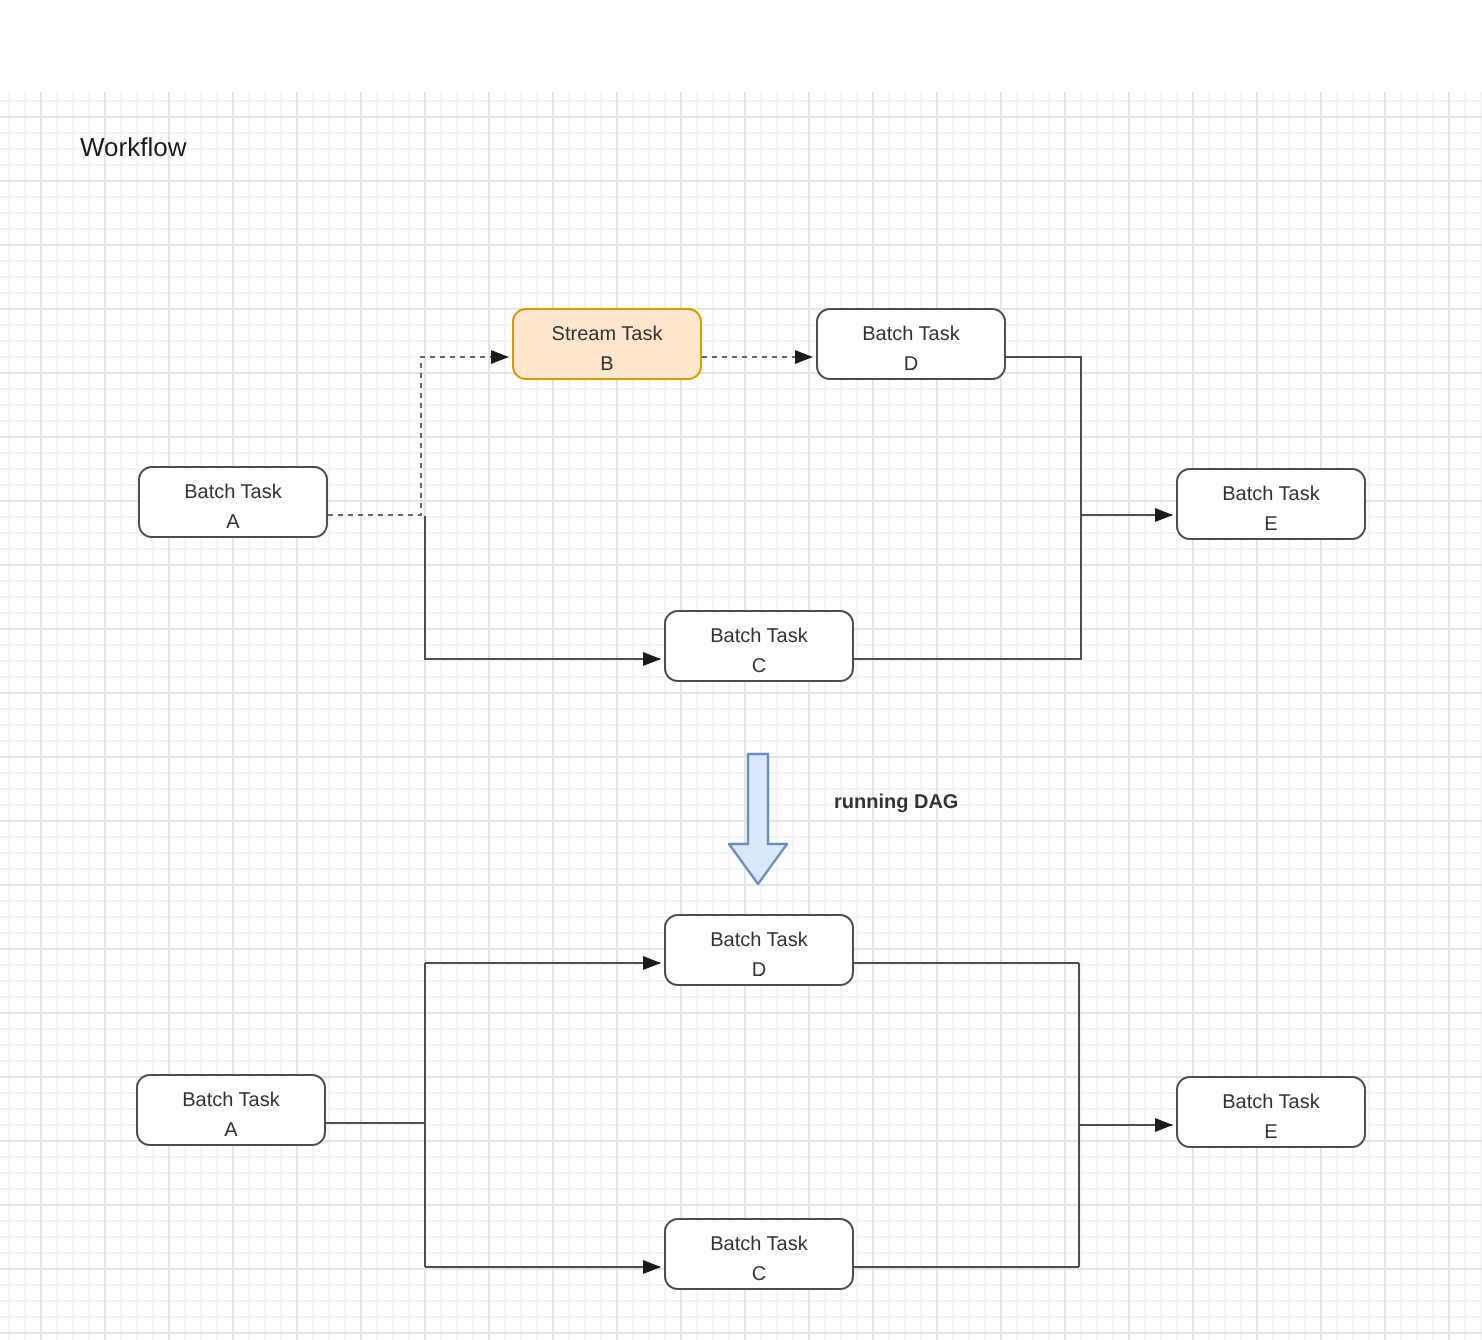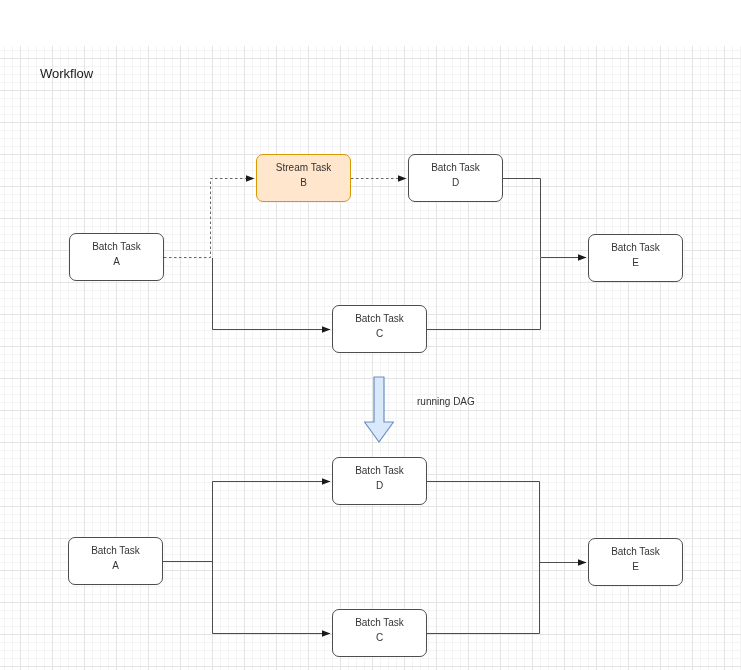--- a/index.html
+++ b/index.html
@@ -17,30 +17,30 @@
     background-size:32px 32px,32px 32px,8px 8px,8px 8px;
     background-position:20px 12px,20px 12px,4px 4px,4px 4px;
     margin-top:46px;
   }
   .page-title{
     position:absolute;left:40px;top:20px;
     font-size:13px;color:#1a1a1a;
   }
   .edges{position:absolute;left:0;top:0;pointer-events:none;}
   .node{
-    position:absolute;width:95px;height:48px;box-sizing:border-box;
+    position:absolute;width:95px;height:36px;box-sizing:border-box;
     background:#ffffff;border:1px solid #4d4d4d;border-radius:7px;
     text-align:center;color:#333333;font-size:10px;line-height:12px;
   }
   .node.stream{background:#ffe6cc;border-color:#d79b00;}
   .node .type{padding-top:7px;}
   .node .letter{margin-top:3px;}
   .transform-label{
     position:absolute;left:417px;top:350px;
-    font-size:10px;color:#333333;
+    font-size:10px;color:#333333;font-weight:bold;
   }
 </style>
 </head>
 <body>
 
 <div class="canvas">
 
   <div class="page-title">Workflow</div>
 
   <svg class="edges" width="741" height="670" viewBox="0 0 741 670">

